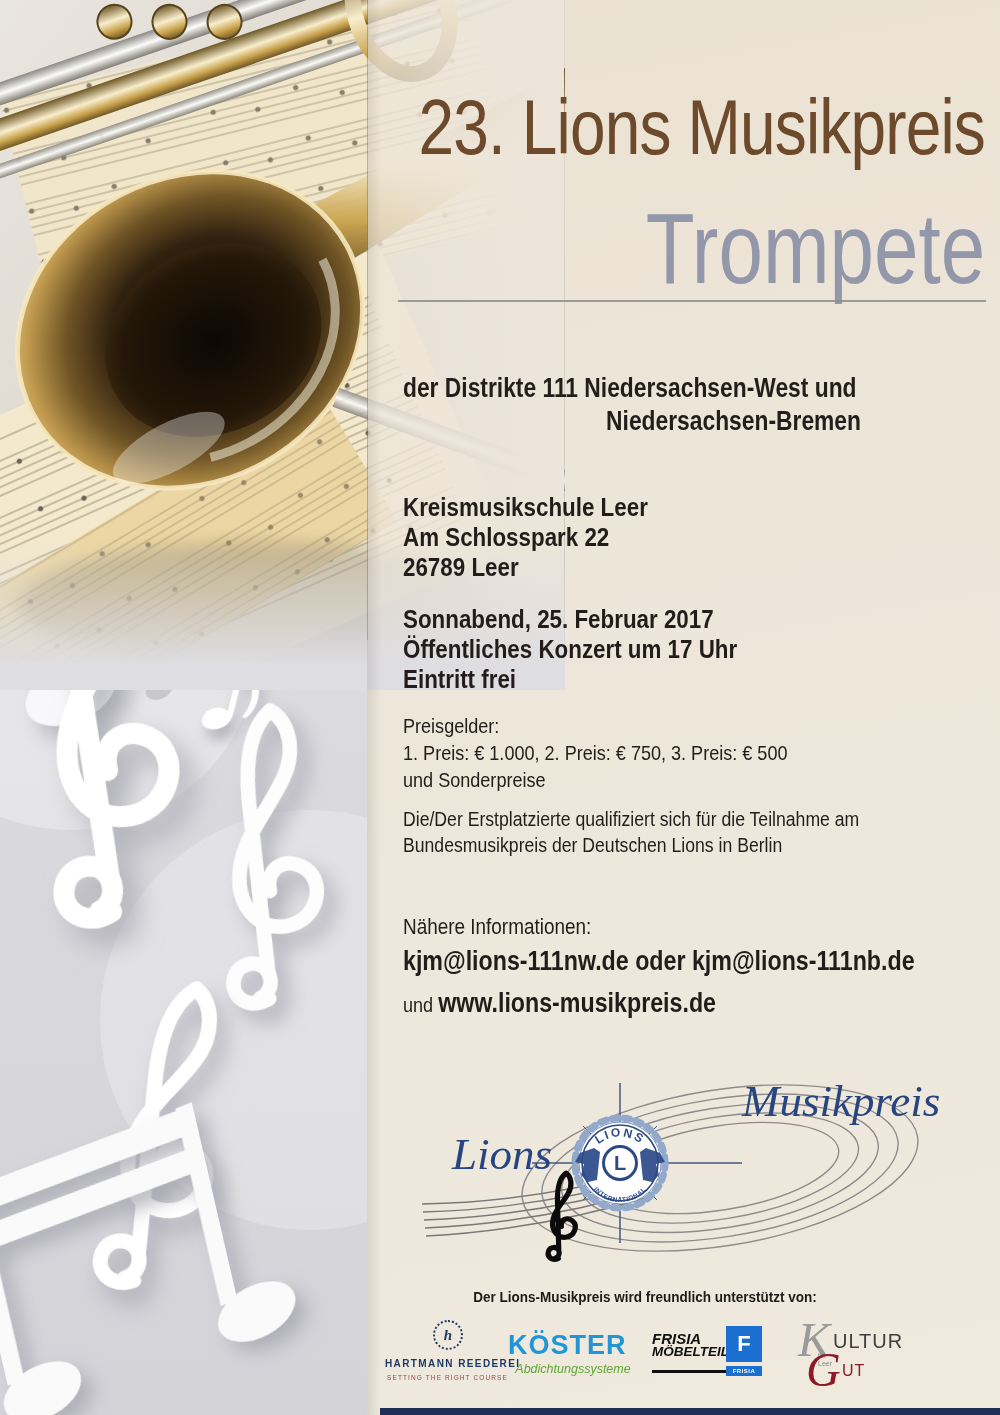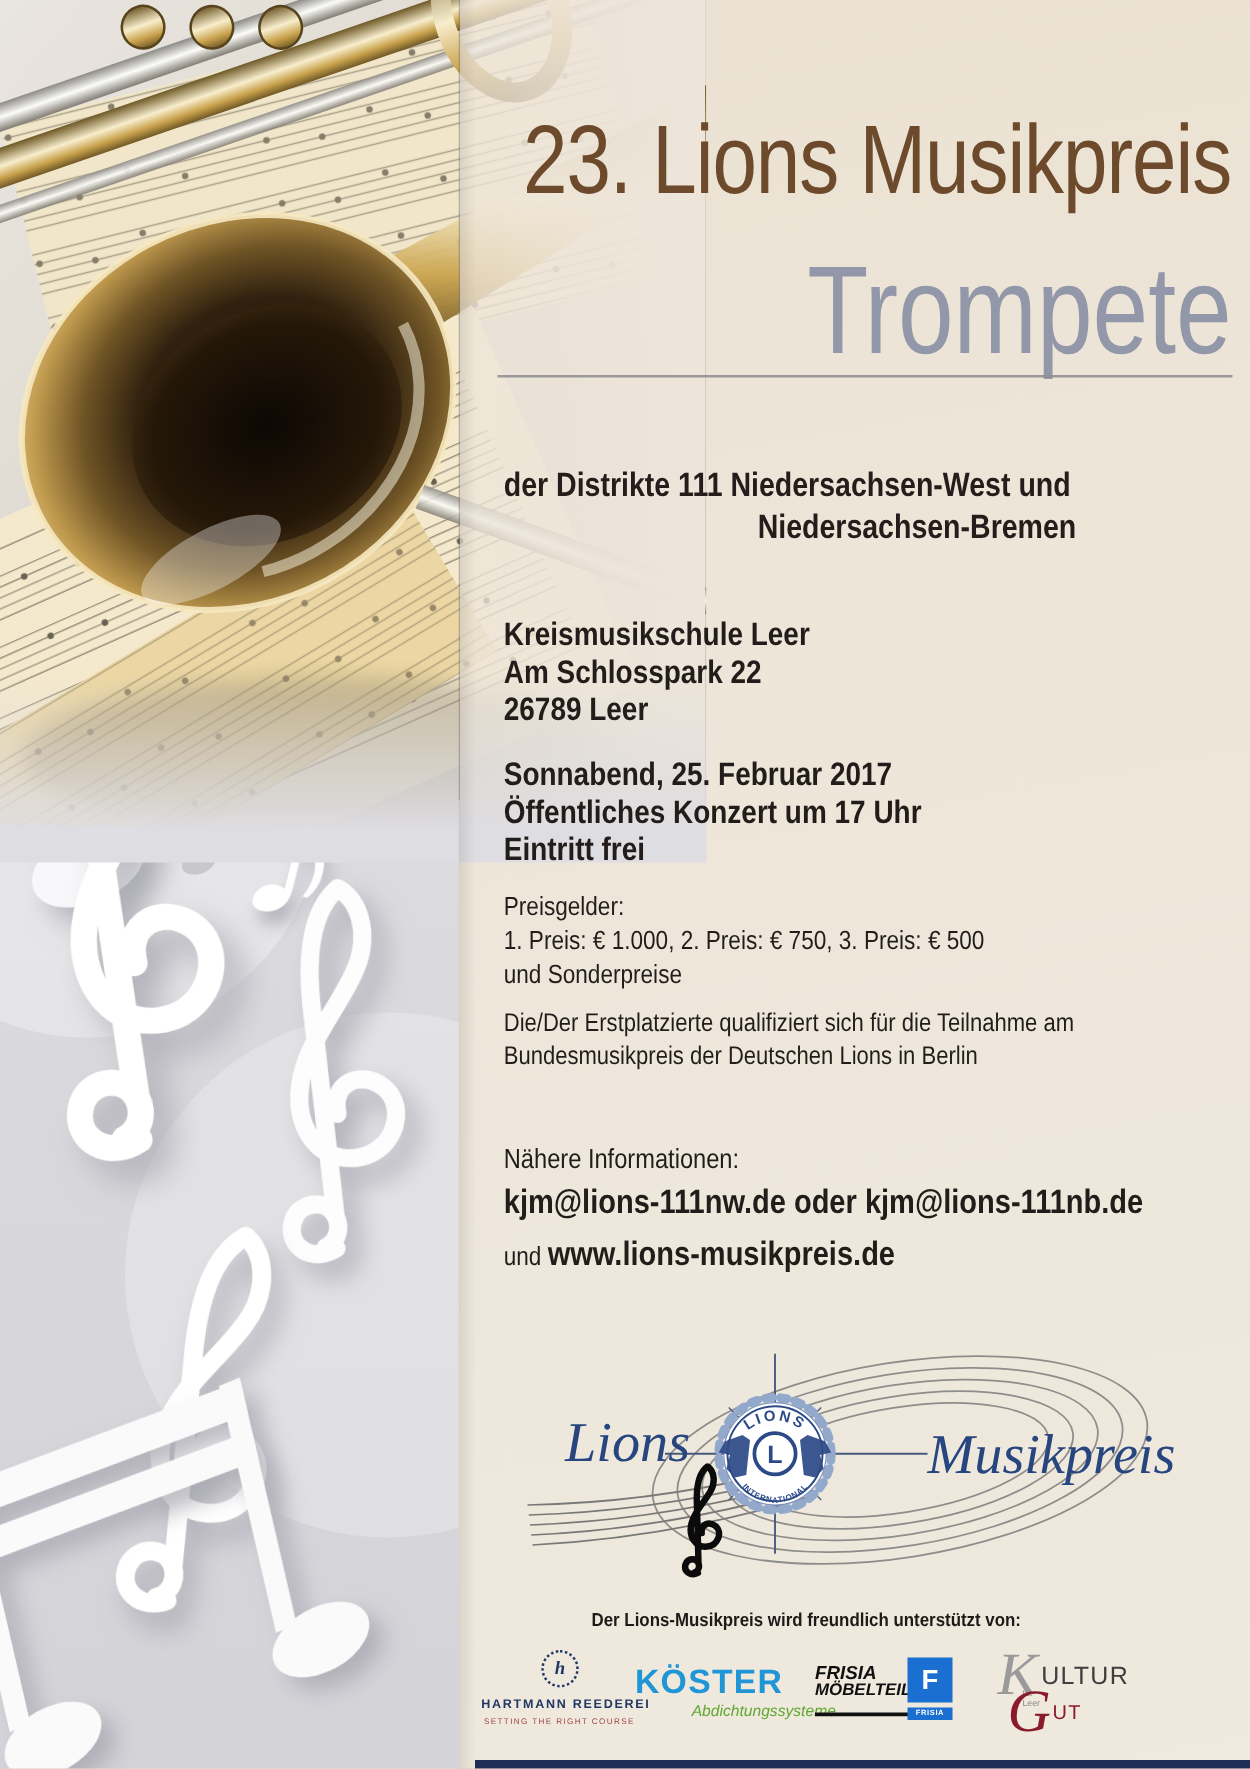--- a/index.html
+++ b/index.html
@@ -33,34 +33,34 @@
   .prizes{top:712px;font-size:21px;line-height:27px;}
   .qual{top:806px;font-size:20.5px;line-height:26px;}
   .infohead{top:914px;font-size:22px;}
   .emails{top:946px;font-size:27px;font-weight:bold;}
   .webline{top:988px;font-size:21px;}
   .webline b{font-size:27px;font-weight:bold;}
   
   .logo-word{font-family:"Liberation Serif","DejaVu Serif",serif;font-style:italic;
         font-size:45px;color:#27457f;white-space:nowrap;}
   #logo-left{left:452px;top:1128px;}
-  #logo-right{left:742px;top:1137px;}
+  #logo-right{left:742px;top:1075px;}
   
   .sup-head{left:395px;top:1288px;width:500px;text-align:center;font-size:15px;
         font-weight:bold;color:#1e1a18;transform:scaleX(.9);transform-origin:center top;}
   .spn{white-space:nowrap;}
   .hart-circle{left:433px;top:1320px;width:26px;height:26px;border:2px dotted #1f3864;border-radius:50%;
         text-align:center;line-height:26px;font-family:"Liberation Serif",serif;font-style:italic;
         font-weight:bold;font-size:15px;color:#1f3864;}
   .hart-name{left:385px;top:1358px;width:125px;text-align:center;font-size:10px;font-weight:bold;
         letter-spacing:1.4px;color:#1f3864;}
   .hart-tag{left:385px;top:1374px;width:125px;text-align:center;font-size:6.5px;letter-spacing:1.1px;color:#a04545;}
   .koe-name{left:508px;top:1330px;width:130px;font-size:27px;font-weight:800;
         letter-spacing:1px;color:#2196d6;}
-  .koe-tag{left:508px;top:1362px;width:130px;text-align:center;font-size:12.5px;font-style:italic;color:#5fa832;margin-left:38px;}
+  .koe-tag{left:508px;top:1362px;width:130px;text-align:center;font-size:12.5px;font-style:italic;color:#5fa832;}
   .fri-text{left:652px;top:1332px;font-size:15px;line-height:13px;font-weight:800;font-style:italic;color:#101010;}
   .fri-text .l2{font-size:13.5px;}
   .fri-text .gm{font-size:7px;font-style:normal;}
   .fri-rule{left:652px;top:1370px;width:100px;height:3px;background:#101010;}
   .fri-badge{left:726px;top:1326px;width:36px;height:36px;background:#1b6fd0;color:#fff;
         text-align:center;line-height:36px;font-size:22px;font-weight:bold;}
   .fri-badge2{left:726px;top:1366px;width:36px;height:10px;background:#1b6fd0;color:#fff;
         text-align:center;line-height:10px;font-size:6px;font-weight:bold;letter-spacing:.5px;}
   .kg{font-family:"Liberation Serif","DejaVu Serif",serif;font-style:italic;}
   .kg-k{left:798px;top:1312px;font-size:48px;color:#9a9a9a;}

